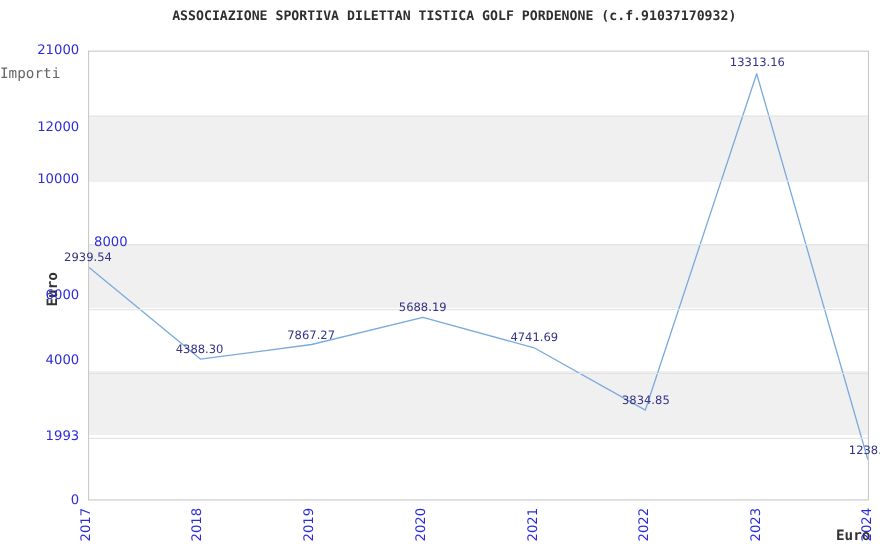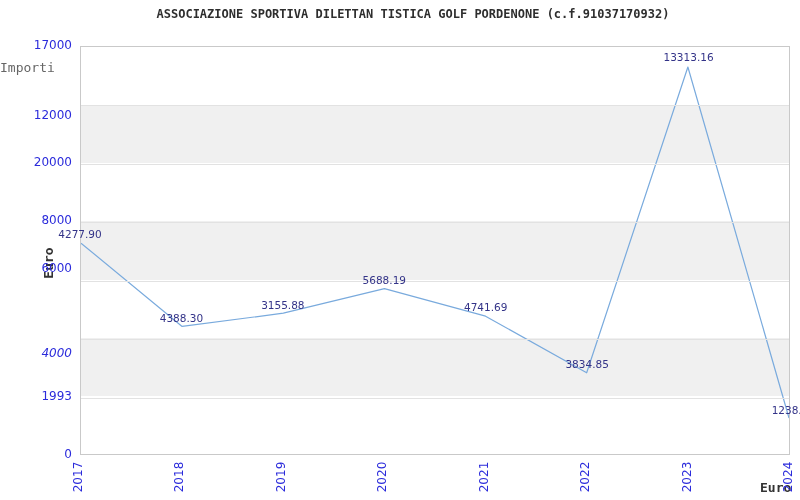--- a/index.html
+++ b/index.html
@@ -72,35 +72,35 @@
       <div class="gridline" style="top: 233.714px;"></div>
       <div class="gridline" style="top: 175.286px;"></div>
       <div class="gridline" style="top: 116.857px;"></div>
       <div class="gridline" style="top: 58.4286px;"></div>
     </div>
 
   <div class="ylab">Euro</div>
   <div class="xlab">Euro</div>
 <div class="ytick" style="top: 447px;">0</div>
     <div class="ytick" style="top: 388.571px;">1993</div>
-    <div class="ytick" style="top: 346px; font-style: italic;">4000</div>
+    <div class="ytick" style="top: 320px;">4000</div>
     <div class="ytick" style="top: 261px;">6000</div>
-    <div class="ytick" style="top: 213.286px;">8000</div>
-    <div class="ytick" style="top: 154.857px;">20000</div>
+    <div class="ytick" style="top: 213.286px; margin-left: 44px;">8000</div>
+    <div class="ytick" style="top: 154.857px;">10000</div>
     <div class="ytick" style="top: 96.4286px; margin-top: 12px;">12000</div>
-    <div class="ytick" style="top: 38px;">17000</div>
+    <div class="ytick" style="top: 38px;">21000</div>
     <div class="xtick" style="left: 78px;">2017</div>
     <div class="xtick" style="left: 179.429px;">2018</div>
     <div class="xtick" style="left: 280.857px;">2019</div>
     <div class="xtick" style="left: 382.286px;">2020</div>
     <div class="xtick" style="left: 483.714px;">2021</div>
     <div class="xtick" style="left: 585.143px;">2022</div>
     <div class="xtick" style="left: 686.571px;">2023</div>
     <div class="xtick" style="left: 788px;">2024</div>
-    <div class="ptlabel" style="left: 80px; top: 228.087px;">4277.90</div>
+    <div class="ptlabel" style="left: 80px; top: 228.087px;">2939.54</div>
     <div class="ptlabel" style="left: 181.429px; top: 311.799px; text-align: right;">4388.30</div>
-    <div class="ptlabel" style="left: 282.857px; top: 298.532px;">3155.88</div>
+    <div class="ptlabel" style="left: 282.857px; top: 298.532px;">7867.27</div>
     <div class="ptlabel" style="left: 384.286px; top: 273.824px;">5688.19</div>
     <div class="ptlabel" style="left: 485.714px; top: 301.475px;">4741.69</div>
     <div class="ptlabel" style="left: 587.143px; top: 358.449px;">3834.85</div>
     <div class="ptlabel" style="left: 688.571px; top: 51.0655px;">13313.16</div>
     <div class="ptlabel" style="left: 790px; top: 403.824px;">1238.3</div>
   </div>
 
 </body></html>

